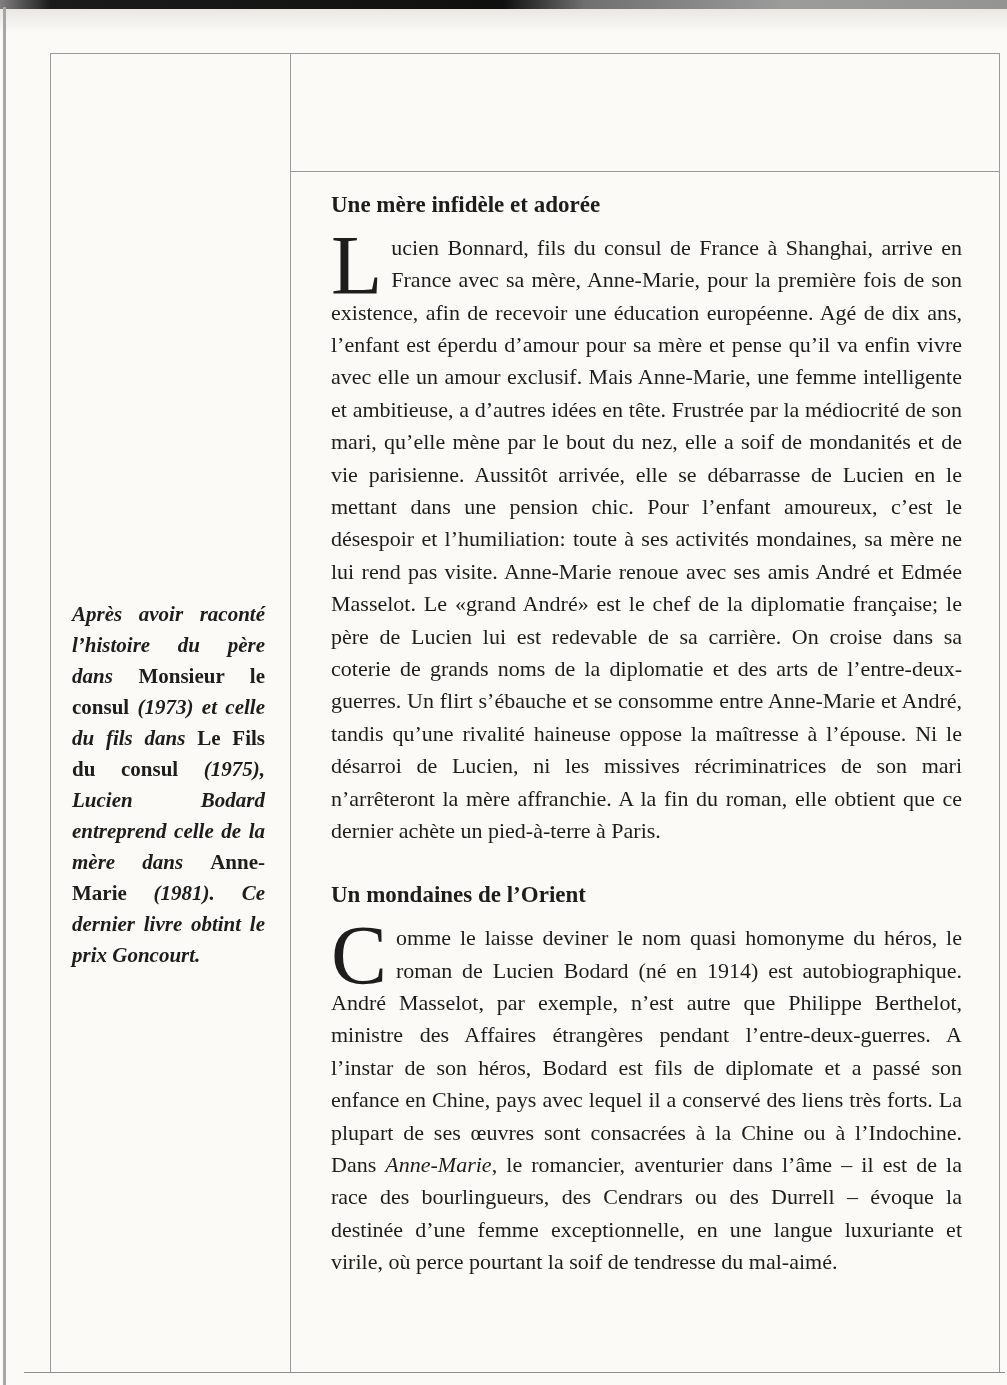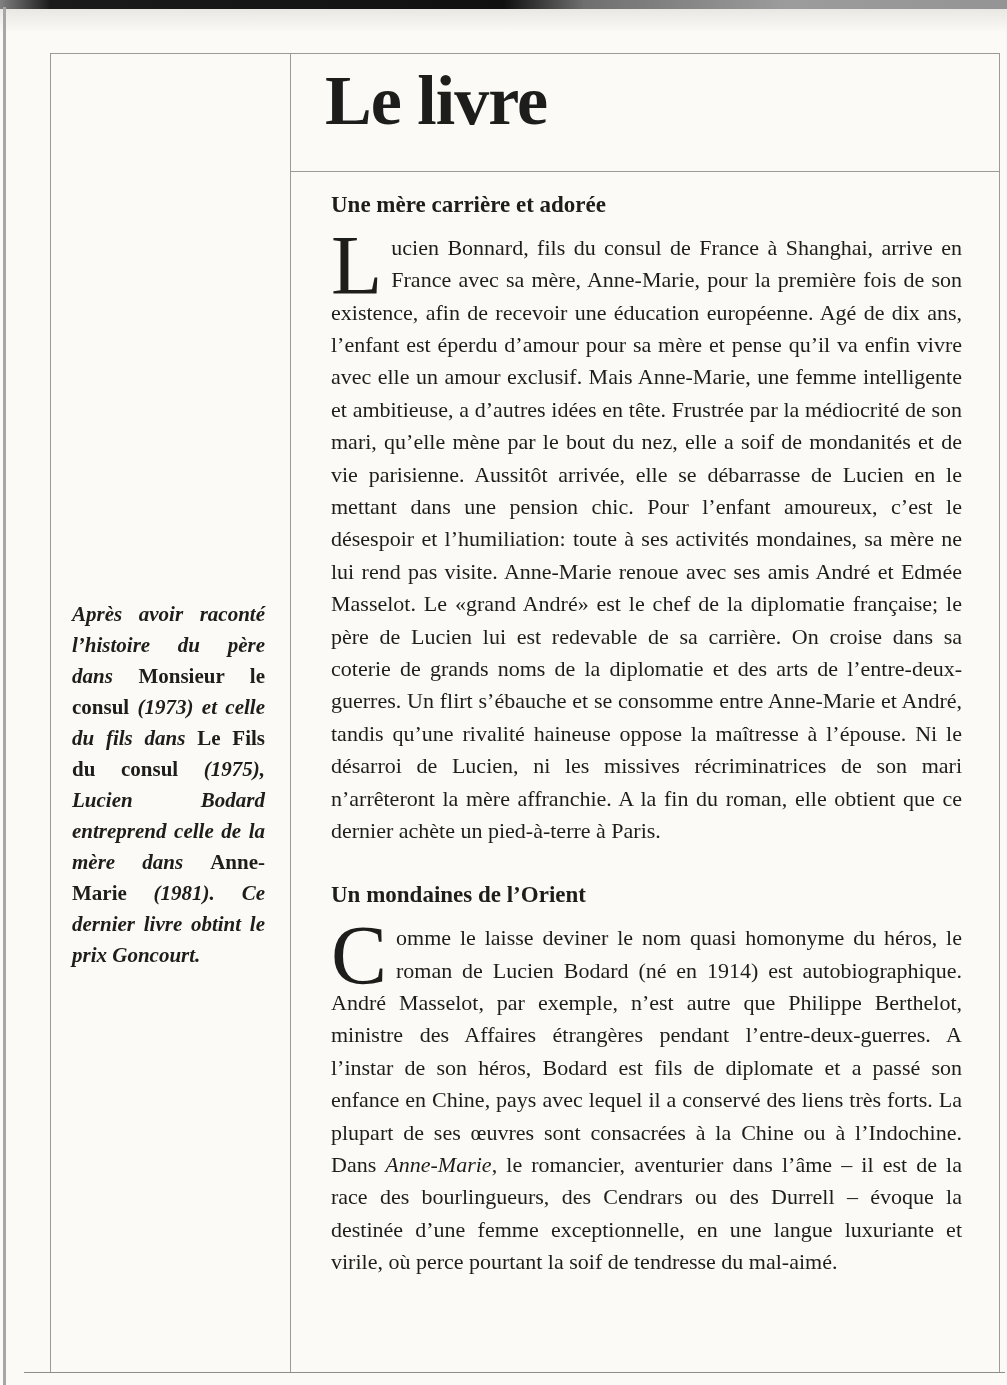--- a/index.html
+++ b/index.html
@@ -84,26 +84,25 @@
 <div class="leftedge"></div>
 
 <div class="frame">
   <div class="divider"></div>
 
   <aside>
     <p class="sidenote"><span class="run-i">Après avoir raconté l’histoire du père dans </span><span class="run-r">Monsieur le consul</span><span class="run-i"> (1973) et celle du fils dans </span><span class="run-r">Le Fils du consul</span><span class="run-i"> (1975), Lucien Bodard entreprend celle de la mère dans </span><span class="run-r">Anne-Marie</span><span class="run-i"> (1981). Ce dernier livre obtint le prix Goncourt.</span></p>
   </aside>
 
   <main class="main">
-    <h1 class="title">Le livre</h1>
     <div class="titlerule"></div>
 
     <div class="content">
       <section>
-        <h2 class="first">Une mère carrière et adorée</h2>
+        <h2 class="first">Une mère infidèle et adorée</h2>
         <p class="bodytext"><span class="dropcap">L</span><span><span class="run-n">ucien Bonnard, fils du consul de France à Shanghai, arrive en France avec sa mère, Anne-Marie, pour la première fois de son existence, afin de recevoir une éducation européenne. Agé de dix ans, l’enfant est éperdu d’amour pour sa mère et pense qu’il va enfin vivre avec elle un amour exclusif. Mais Anne-Marie, une femme intelligente et ambitieuse, a d’autres idées en tête. Frustrée par la médiocrité de son mari, qu’elle mène par le bout du nez, elle a soif de mondanités et de vie parisienne. Aussitôt arrivée, elle se débarrasse de Lucien en le mettant dans une pension chic. Pour l’enfant amoureux, c’est le désespoir et l’humiliation: toute à ses activités mondaines, sa mère ne lui rend pas visite. Anne-Marie renoue avec ses amis André et Edmée Masselot. Le «grand André» est le chef de la diplomatie française; le père de Lucien lui est redevable de sa carrière. On croise dans sa coterie de grands noms de la diplomatie et des arts de l’entre-deux-guerres. Un flirt s’ébauche et se consomme entre Anne-Marie et André, tandis qu’une rivalité haineuse oppose la maîtresse à l’épouse. Ni le désarroi de Lucien, ni les missives récriminatrices de son mari n’arrêteront la mère affranchie. A la fin du roman, elle obtient que ce dernier achète un pied-à-terre à Paris.</span></span></p>
       </section>
 
       <section>
         <h2 class="second">Un mondaines de l’Orient</h2>
         <p class="bodytext"><span class="dropcap">C</span><span><span class="run-n">omme le laisse deviner le nom quasi homonyme du héros, le roman de Lucien Bodard (né en 1914) est autobiographique. André Masselot, par exemple, n’est autre que Philippe Berthelot, ministre des Affaires étrangères pendant l’entre-deux-guerres. A l’instar de son héros, Bodard est fils de diplomate et a passé son enfance en Chine, pays avec lequel il a conservé des liens très forts. La plupart de ses œuvres sont consacrées à la Chine ou à l’Indochine. Dans </span><span class="run-i">Anne-Marie</span><span class="run-n">, le romancier, aventurier dans l’âme – il est de la race des bourlingueurs, des Cendrars ou des Durrell – évoque la destinée d’une femme exceptionnelle, en une langue luxuriante et virile, où perce pourtant la soif de tendresse du mal-aimé.</span></span></p>
       </section>
     </div>
   </main>
 </div>

